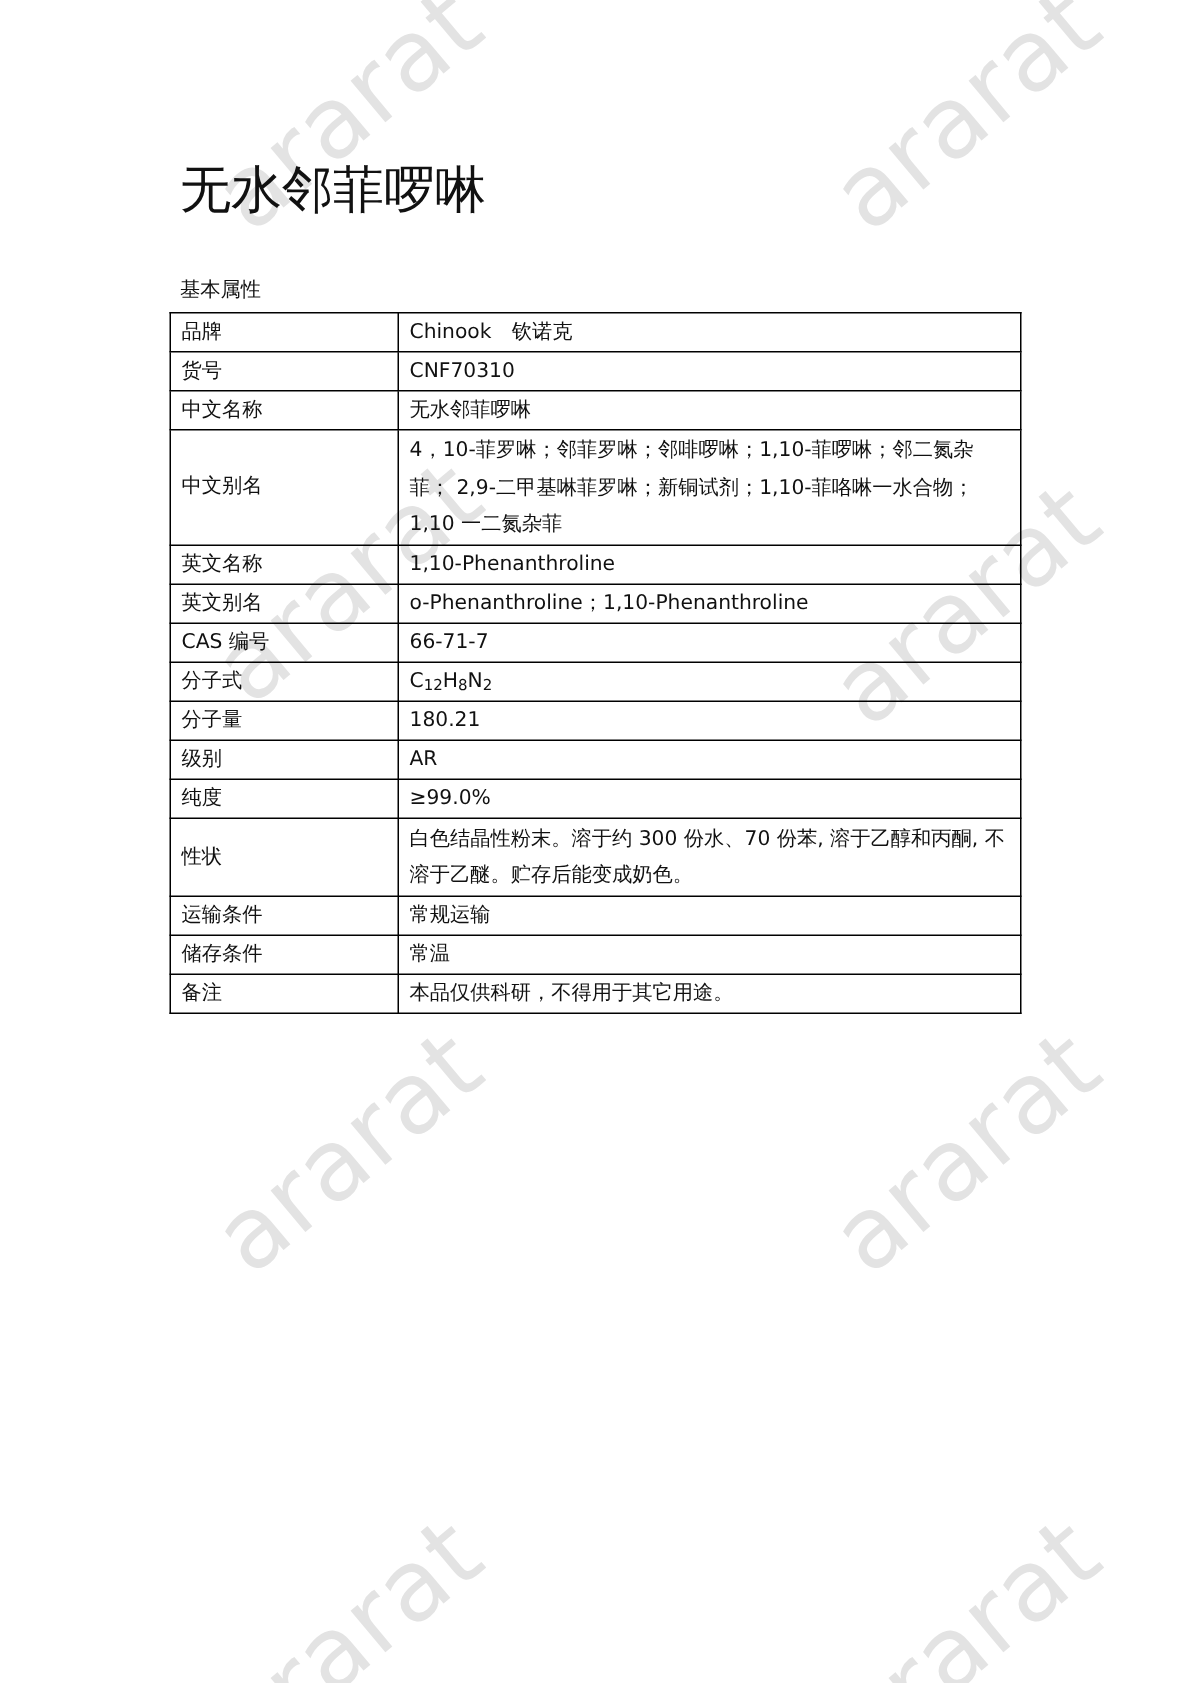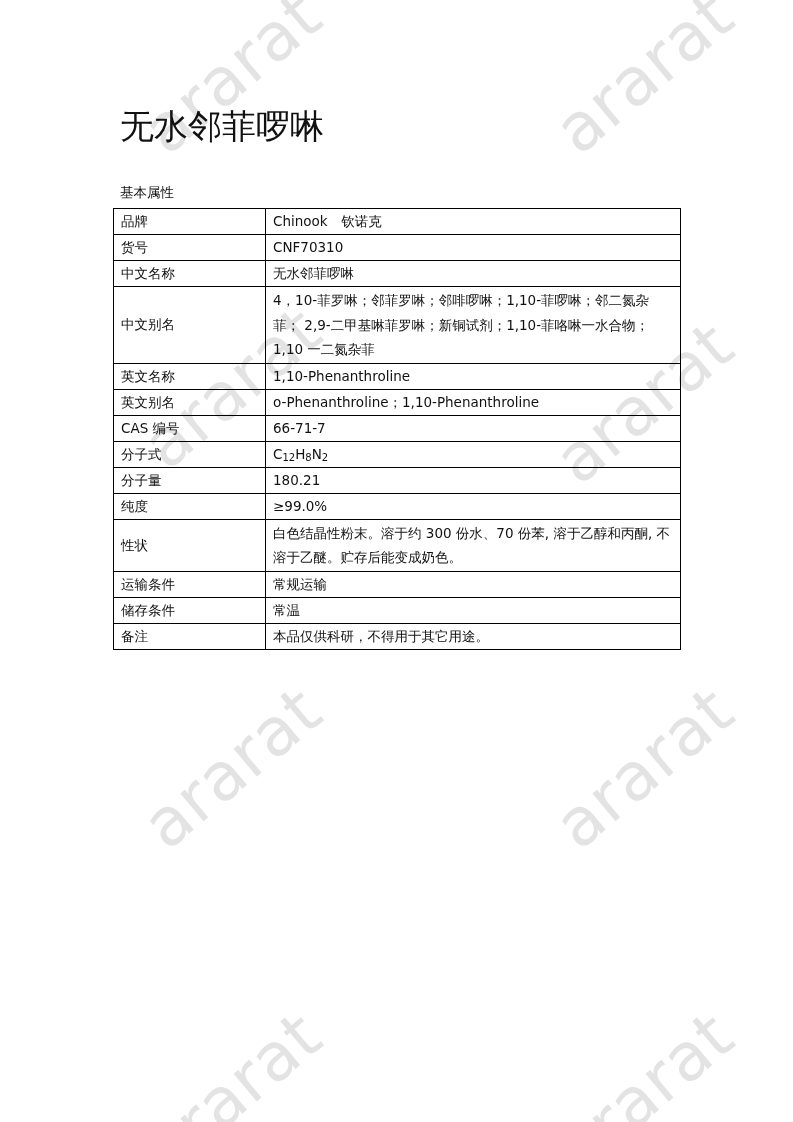--- a/index.html
+++ b/index.html
@@ -82,20 +82,24 @@
       <td class="label">分子式</td>
       <td class="value">
         <span>C</span><sub>12</sub><span>H</span><sub>8</sub><span>N</span><sub>2</sub>
       </td>
     </tr>
     <tr class="single">
       <td class="label">分子量</td>
       <td class="value">180.21</td>
     </tr>
     <tr class="single">
+      <td class="label">级别</td>
+      <td class="value">AR</td>
+    </tr>
+    <tr class="single">
       <td class="label">纯度</td>
       <td class="value">≥99.0%</td>
     </tr>
     <tr>
       <td class="label">性状</td>
       <td class="value multi">白色结晶性粉末。溶于约 300 份水、70 份苯, 溶于乙醇和丙酮, 不溶于乙醚。贮存后能变成奶色。</td>
     </tr>
     <tr class="single">
       <td class="label">运输条件</td>
       <td class="value">常规运输</td>

